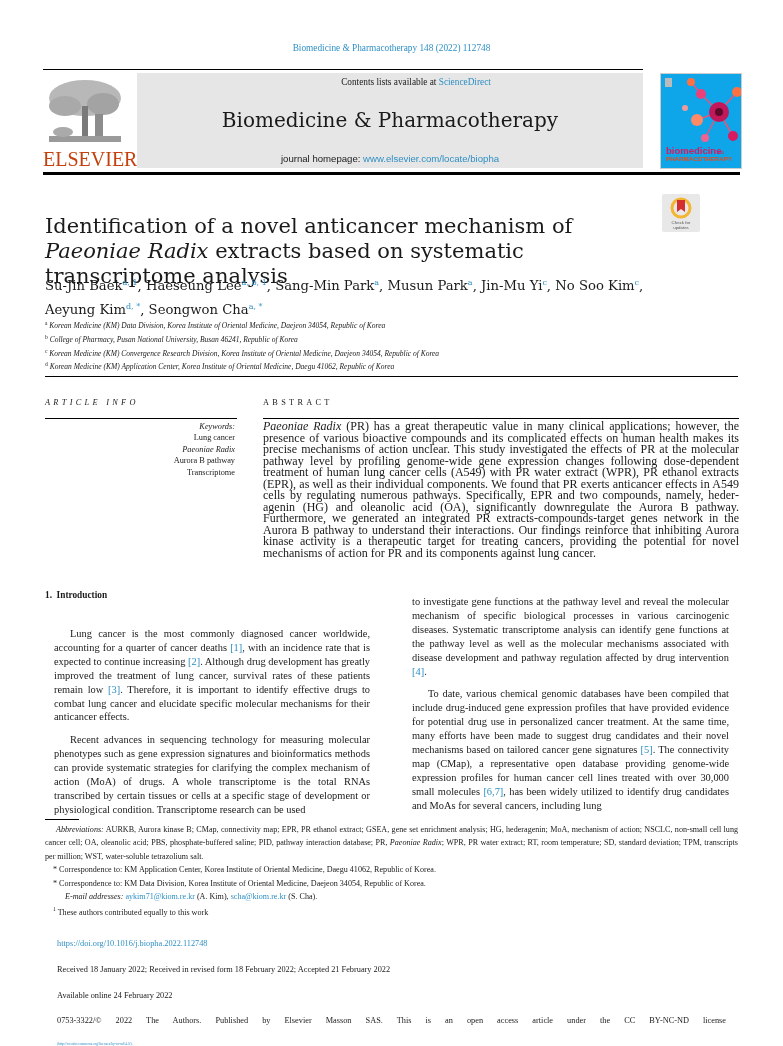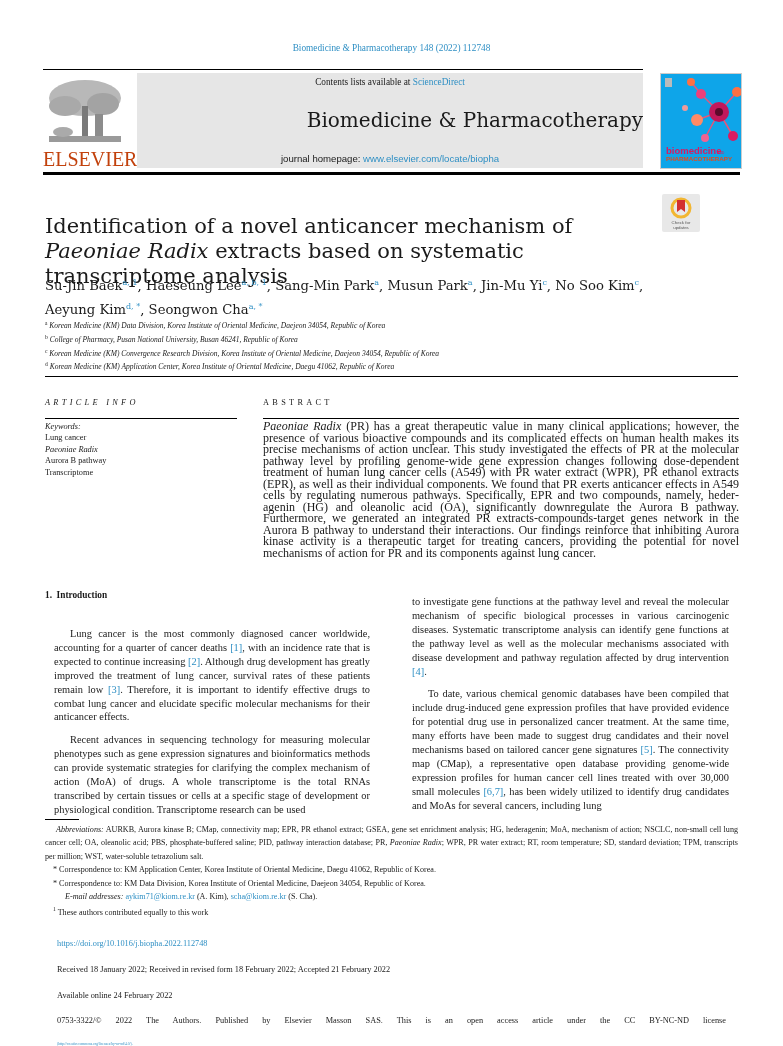--- a/index.html
+++ b/index.html
@@ -11,40 +11,40 @@
   
   #running-head { top: 43px; left: 0; width: 783px; text-align: center; font-size: 9.3px; color: #2e8fc4; }
 
   
   #hdr-rule-top { top: 69px; left: 43px; width: 600px; height: 1px; background: #000; }
   #hdr-rule-bot { top: 172px; left: 43px; width: 697px; height: 3px; background: #000; }
   #elsevier-logo { top: 76px; left: 43px; width: 82px; height: 92px; }
   #elsevier-word { top: 148px; left: 43px; width: 84px; text-align: center;
                    font-size: 20px; color: #c2410c; letter-spacing: 0px; font-family: "Liberation Serif", serif; }
   #hdr-box { top: 73px; left: 137px; width: 506px; height: 95px; background: #e6e6e6; }
-  #contents-line { top: 77px; left: 137px; width: 506px; text-align: center; font-size: 9.3px; }
-  #journal-title { top: 108px; left: 137px; width: 506px; text-align: right; font-size: 20px; font-family: "DejaVu Serif", serif; }
+  #contents-line { top: 77px; left: 137px; width: 558px; text-align: center; font-size: 9.3px; }
+  #journal-title { top: 108px; left: 137px; width: 506px; text-align: center; font-size: 20px; font-family: "DejaVu Serif", serif; }
   #homepage-line { top: 153px; left: 137px; width: 506px; text-align: center; font-size: 9.6px; font-family: "Liberation Sans", sans-serif; }
   #cover { top: 73px; left: 660px; width: 80px; height: 94px; border: 1px solid #ccc; background: #0ea5e9; overflow: hidden; }
 
   
   #article-title { top: 214px; left: 45px; width: 610px; font-size: 21px; line-height: 25px; font-family: "DejaVu Serif", serif; font-weight: normal; }
   #check-updates { top: 194px; left: 662px; width: 38px; height: 38px; background: #e8e8e8; border-radius: 2px; }
   #authors { top: 272px; left: 45px; width: 690px; font-size: 13.2px; line-height: 21px; font-family: "DejaVu Serif", serif; }
   #authors sup { color: #2e8fc4; font-size: 8px; vertical-align: 5px; }
 
   #affils { top: 318px; left: 45px; width: 700px; font-size: 7.5px; line-height: 11.8px; font-style: italic; }
   #affils sup { font-size: 5.5px; font-style: normal; vertical-align: 3px; }
 
   #main-rule { top: 376px; left: 45px; width: 693px; height: 1px; background: #000; }
 
   
   #ai-head { top: 398px; left: 45px; font-size: 8.3px; letter-spacing: 3.3px; font-weight: normal; font-style: italic; }
   #ai-rule { top: 418px; left: 45px; width: 192px; height: 1px; background: #000; }
-  #keywords { top: 421px; left: 45px; width: 190px; font-size: 8.3px; line-height: 11.4px; }
+  #keywords { top: 421px; left: 45px; width: 190px; font-size: 8.3px; line-height: 11.4px; text-align: right; }
   #keywords .kw-label { font-style: italic; }
 
   
   #abs-head { top: 398px; left: 263px; font-size: 8.3px; letter-spacing: 3.3px; }
   #abs-rule { top: 418px; left: 263px; width: 476px; height: 1px; background: #000; }
   #abstract { top: 421px; left: 263px; width: 476px; font-size: 12px; line-height: 11.55px; text-align: justify; hyphens: manual; }
 
   
   #intro-head { top: 590px; left: 45px; font-size: 9.3px; font-weight: bold; }
   .col { font-size: 10.4px; line-height: 13.9px; text-align: justify; }

